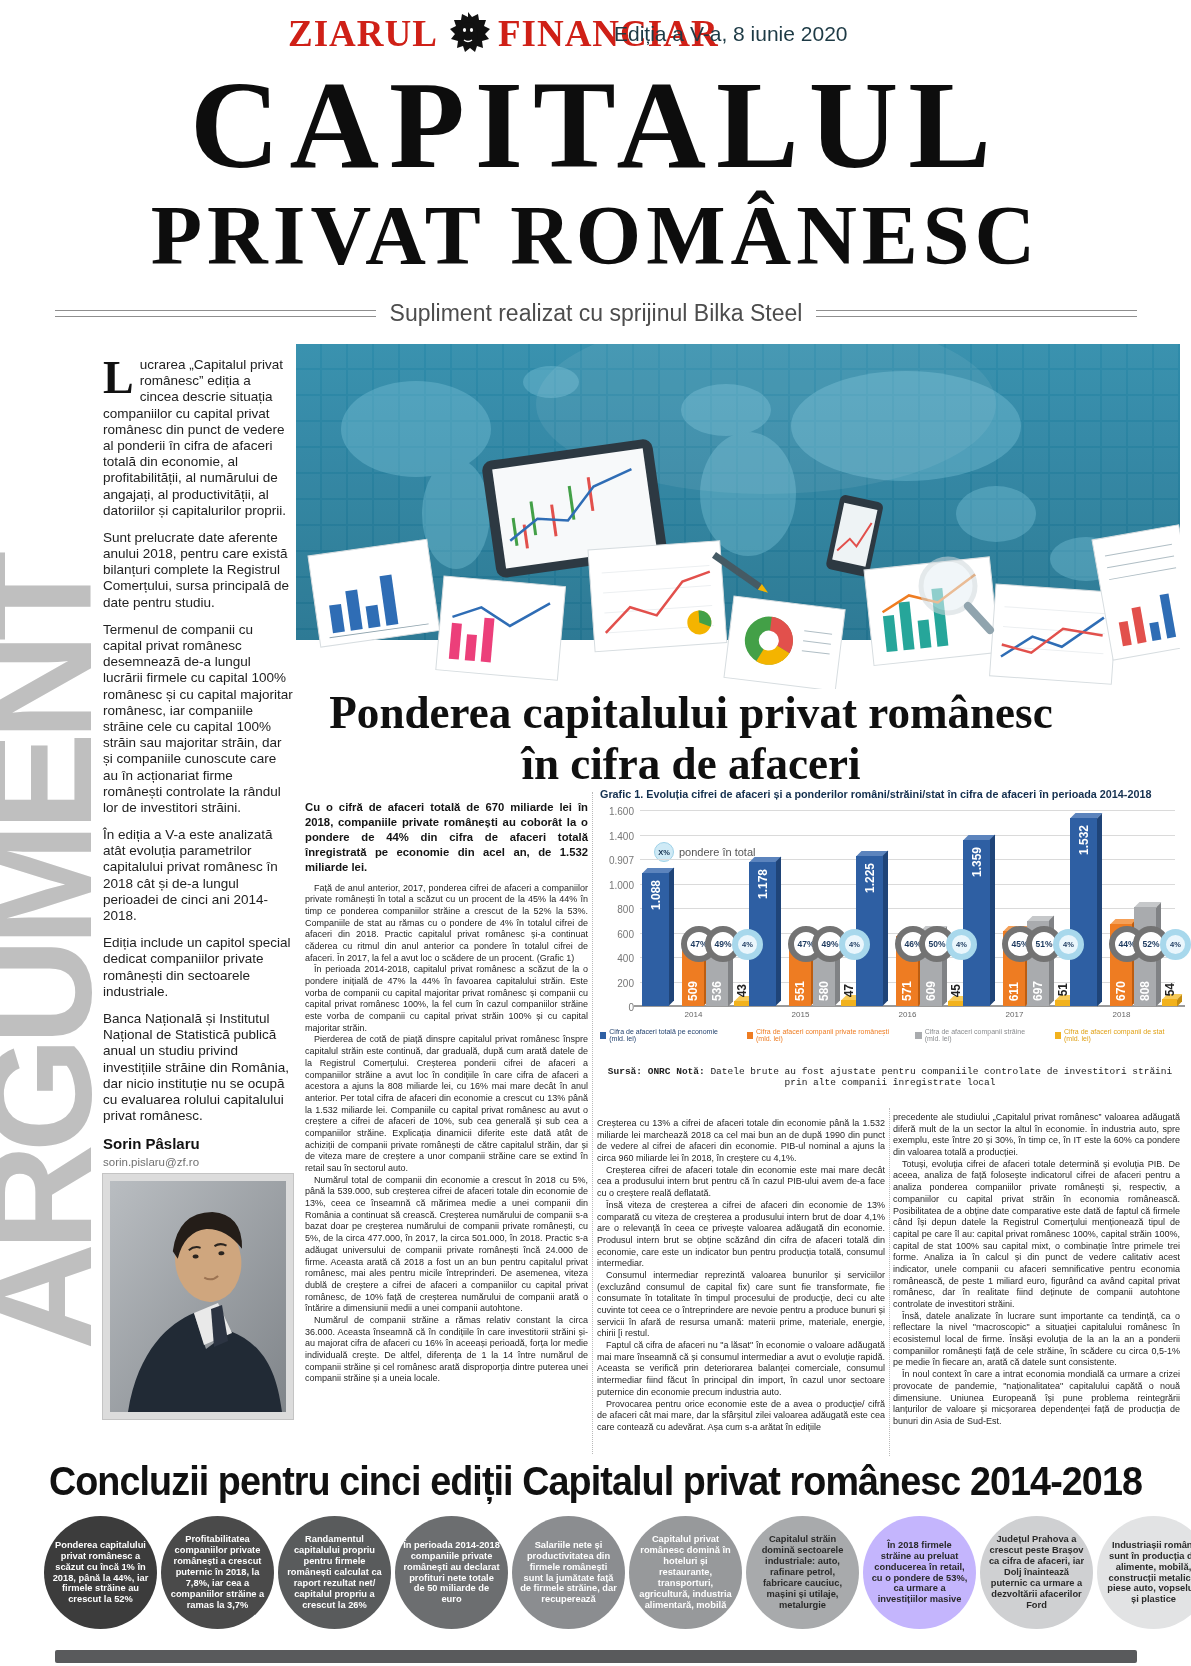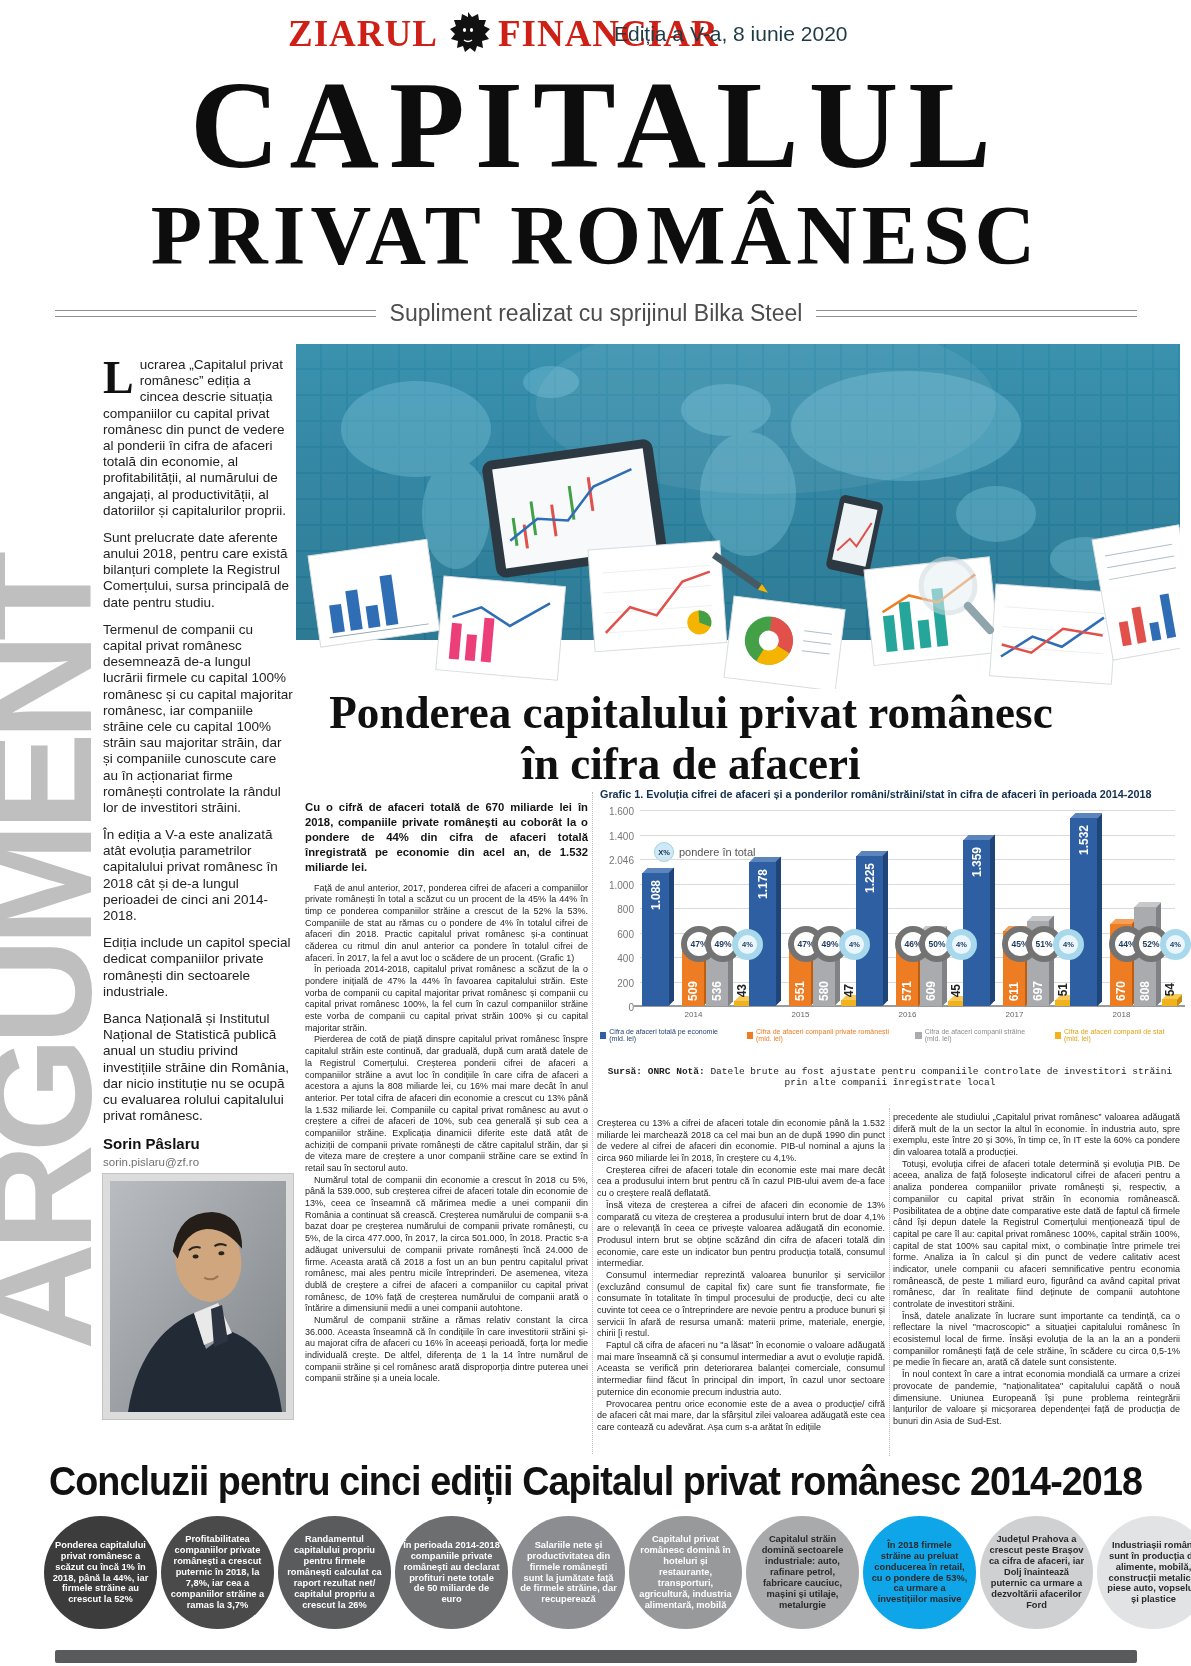--- a/index.html
+++ b/index.html
@@ -329,21 +329,21 @@
       <div class="note">
         <span class="note-badge">X%</span>
         <span class="note-label">pondere în total</span>
       </div>
       <div class="baseline"></div>
     <div class="gridline" style="top: 0px;"></div>
         <div class="ytick" style="top: -4px;">1.600</div>
         <div class="gridline" style="top: 24.5px;"></div>
         <div class="ytick" style="top: 20.5px;">1.400</div>
         <div class="gridline" style="top: 49px;"></div>
-        <div class="ytick" style="top: 45px;">2.046</div>
+        <div class="ytick" style="top: 45px;">0.907</div>
         <div class="gridline" style="top: 73.5px;"></div>
         <div class="ytick" style="top: 69.5px;">1.000</div>
         <div class="gridline" style="top: 98px;"></div>
         <div class="ytick" style="top: 94px;">800</div>
         <div class="gridline" style="top: 122.5px;"></div>
         <div class="ytick" style="top: 118.5px;">600</div>
         <div class="gridline" style="top: 147px;"></div>
         <div class="ytick" style="top: 143px;">400</div>
         <div class="gridline" style="top: 171.5px;"></div>
         <div class="ytick" style="top: 167.5px;">200</div>
@@ -494,19 +494,19 @@
 
   <div class="concl-head">Concluzii pentru cinci ediții Capitalul privat românesc 2014-2018</div>
   <div class="concl-row" id="concl-row">
       <div class="concl-circle" style="background: rgb(60, 60, 60); color: rgb(255, 255, 255);">Ponderea capitalului privat românesc a scăzut cu încă 1% în 2018, până la 44%, iar firmele străine au crescut la 52%</div>
       <div class="concl-circle" style="background: rgb(74, 74, 74); color: rgb(255, 255, 255);">Profitabilitatea companiilor private românești a crescut puternic în 2018, la 7,8%, iar cea a companiilor străine a ramas la 3,7%</div>
       <div class="concl-circle" style="background: rgb(89, 91, 92); color: rgb(255, 255, 255);">Randamentul capitalului propriu pentru firmele românești calculat ca raport rezultat net/ capitalul propriu a crescut la 26%</div>
       <div class="concl-circle" style="background: rgb(108, 110, 112); color: rgb(255, 255, 255);">În perioada 2014-2018 companiile private românești au declarat profituri nete totale de 50 miliarde de euro</div>
       <div class="concl-circle" style="background: rgb(139, 141, 144); color: rgb(255, 255, 255);">Salariile nete și productivitatea din firmele românești sunt la jumătate față de firmele străine, dar recuperează</div>
       <div class="concl-circle" style="background: rgb(151, 153, 155); color: rgb(255, 255, 255);">Capitalul privat românesc domină în hoteluri și restaurante, transporturi, agricultură, industria alimentară, mobilă</div>
       <div class="concl-circle" style="background: rgb(168, 170, 172); color: rgb(42, 42, 42);">Capitalul străin domină sectoarele industriale: auto, rafinare petrol, fabricare cauciuc, mașini și utilaje, metalurgie</div>
-      <div class="concl-circle" style="background: #0ea5e9; color: rgb(42, 42, 42);">În 2018 firmele străine au preluat conducerea în retail, cu o pondere de 53%, ca urmare a investițiilor masive</div>
+      <div class="concl-circle" style="background: #c4b5fd; color: rgb(42, 42, 42);">În 2018 firmele străine au preluat conducerea în retail, cu o pondere de 53%, ca urmare a investițiilor masive</div>
       <div class="concl-circle" style="background: rgb(207, 208, 210); color: rgb(42, 42, 42);">Județul Prahova a crescut peste Brașov ca cifra de afaceri, iar Dolj înaintează puternic ca urmare a dezvoltării afacerilor Ford</div>
       <div class="concl-circle" style="background: rgb(226, 227, 228); color: rgb(42, 42, 42);">Industriașii români sunt în producția de alimente, mobilă, construcții metalice, piese auto, vopseluri și plastice</div>
     </div>
   <div class="footer-bar"></div>
 
 </div>
 
 </body></html>

